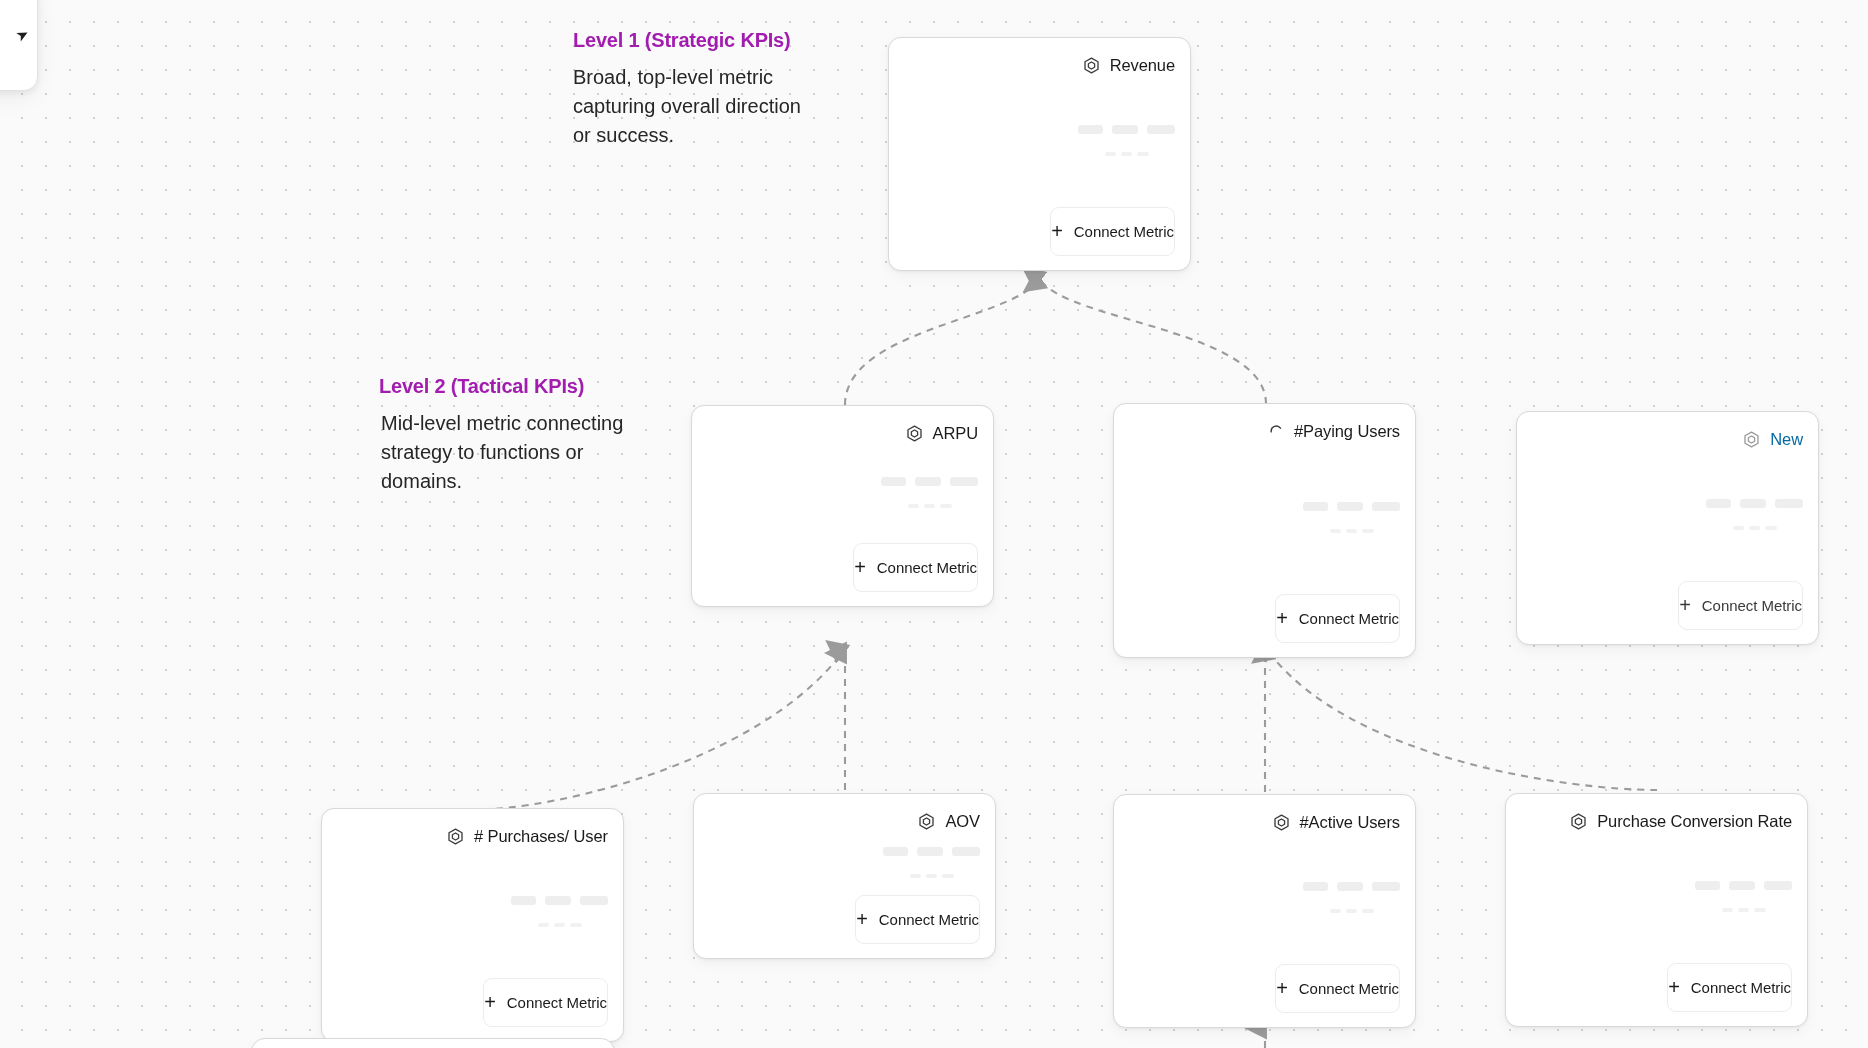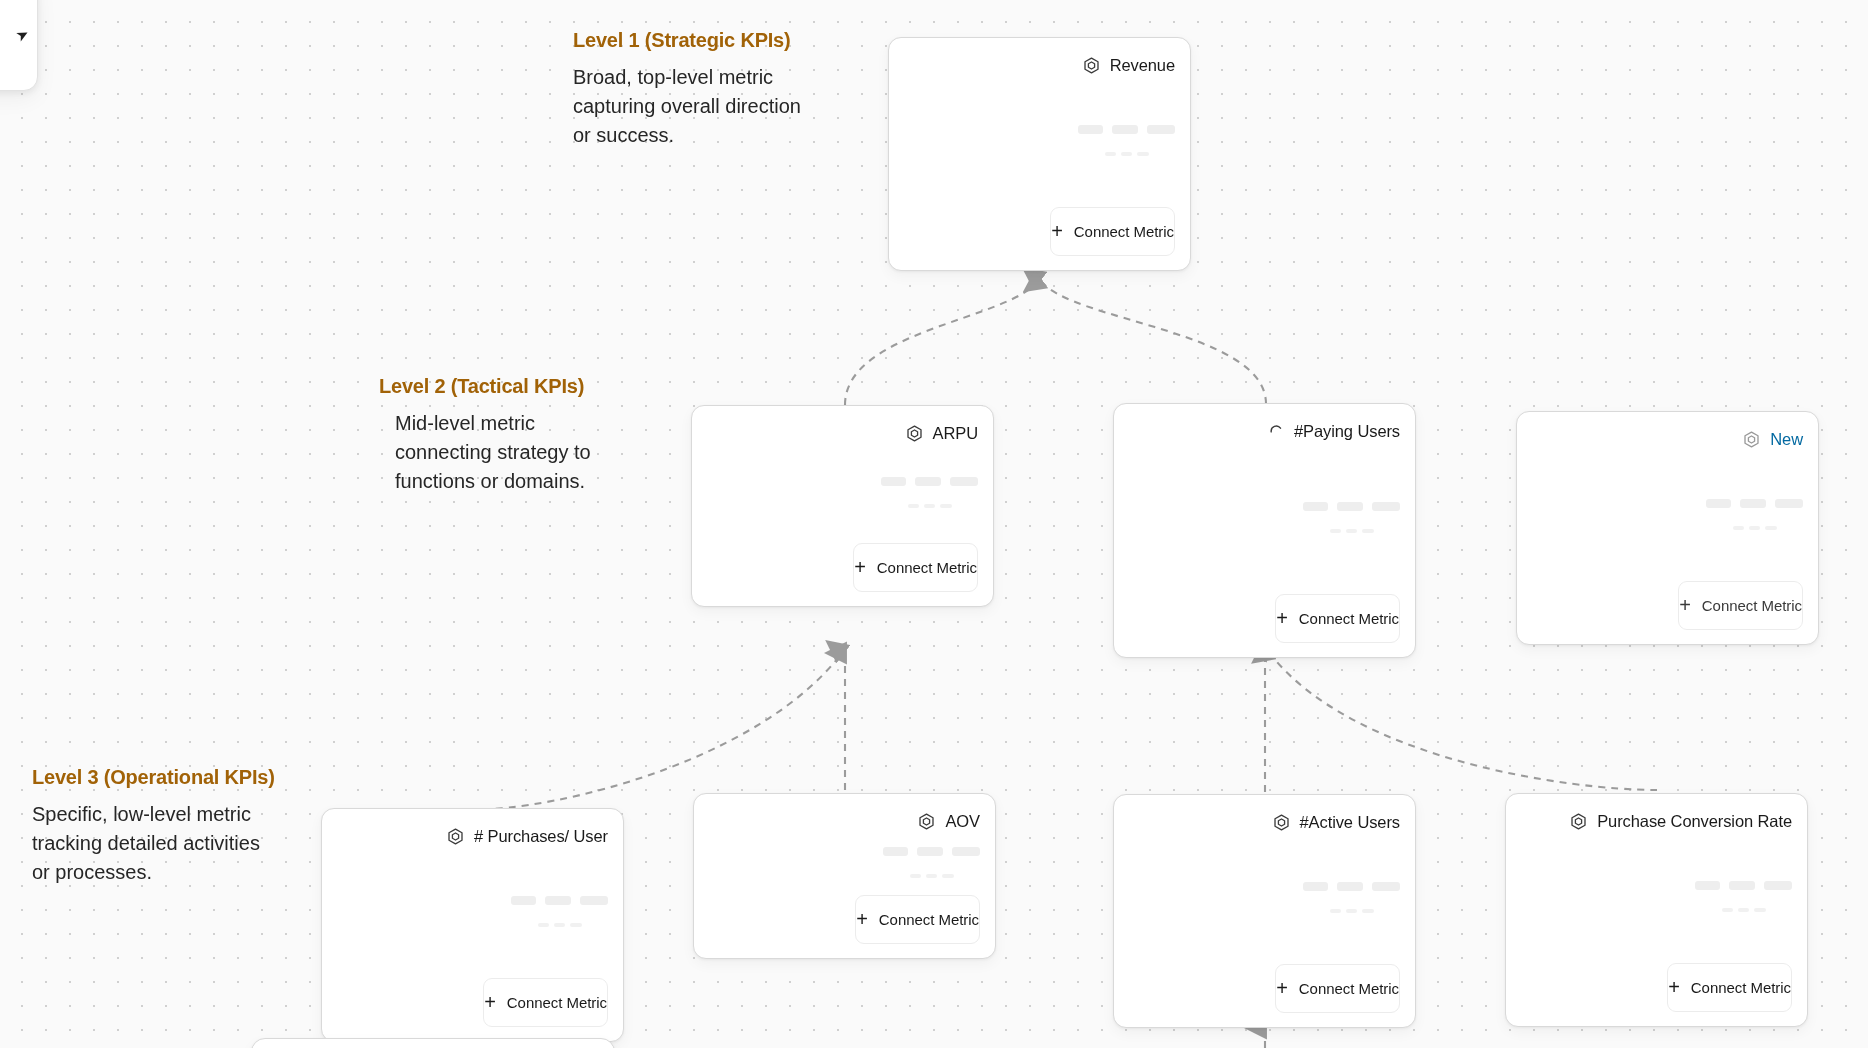--- a/index.html
+++ b/index.html
@@ -40,21 +40,21 @@
   }
 
   
   .level-caption {
     position: absolute;
     z-index: 3;
   }
   .level-title {
     font-size: 20px;
     font-weight: 700;
-    color: #a16207;
+    color: #a21caf;
     letter-spacing: -0.2px;
     white-space: nowrap;
     line-height: 1.2;
   }
   .level-desc {
     font-size: 20px;
     font-weight: 400;
     color: #262626;
     line-height: 1.45;
     margin-top: 11px;
@@ -215,27 +215,23 @@
     </g>
   </svg>
 
   <div class="level-caption" style="left:573px; top:28px; width:255px;">
     <div class="level-title">Level 1 (Strategic KPIs)</div>
     <div class="level-desc">Broad, top-level metric capturing overall direction or success.</div>
   </div>
 
   <div class="level-caption" style="left:379px; top:374px; width:245px;">
     <div class="level-title">Level 2 (Tactical KPIs)</div>
-    <div class="level-desc" style="margin-left:16px;">Mid-level metric connecting strategy to functions or domains.</div>
-  </div>
-
-  <div class="level-caption" style="left:32px; top:765px; width:265px;">
-    <div class="level-title">Level 3 (Operational KPIs)</div>
-    <div class="level-desc">Specific, low-level metric tracking detailed activities or processes.</div>
-  </div>
+    <div class="level-desc" style="margin-left:2px;">Mid-level metric connecting strategy to functions or domains.</div>
+  </div>
+
 
   <div class="node" style="left:888px; top:37px; width:303px; height:234px;">
     <div class="node-header">
       <span class="node-icon">
         <svg width="19" height="19" viewBox="0 0 24 24" fill="none" stroke="#3d3d3d" stroke-width="1.7" stroke-linejoin="round">
           <path d="M12 2.6 L20.2 7.3 V16.7 L12 21.4 L3.8 16.7 V7.3 Z"></path>
           <path d="M12 7.6 L15.9 9.8 V14.2 L12 16.4 L8.1 14.2 V9.8 Z"></path>
         </svg>
       </span>
       <span class="node-title">Revenue</span>

